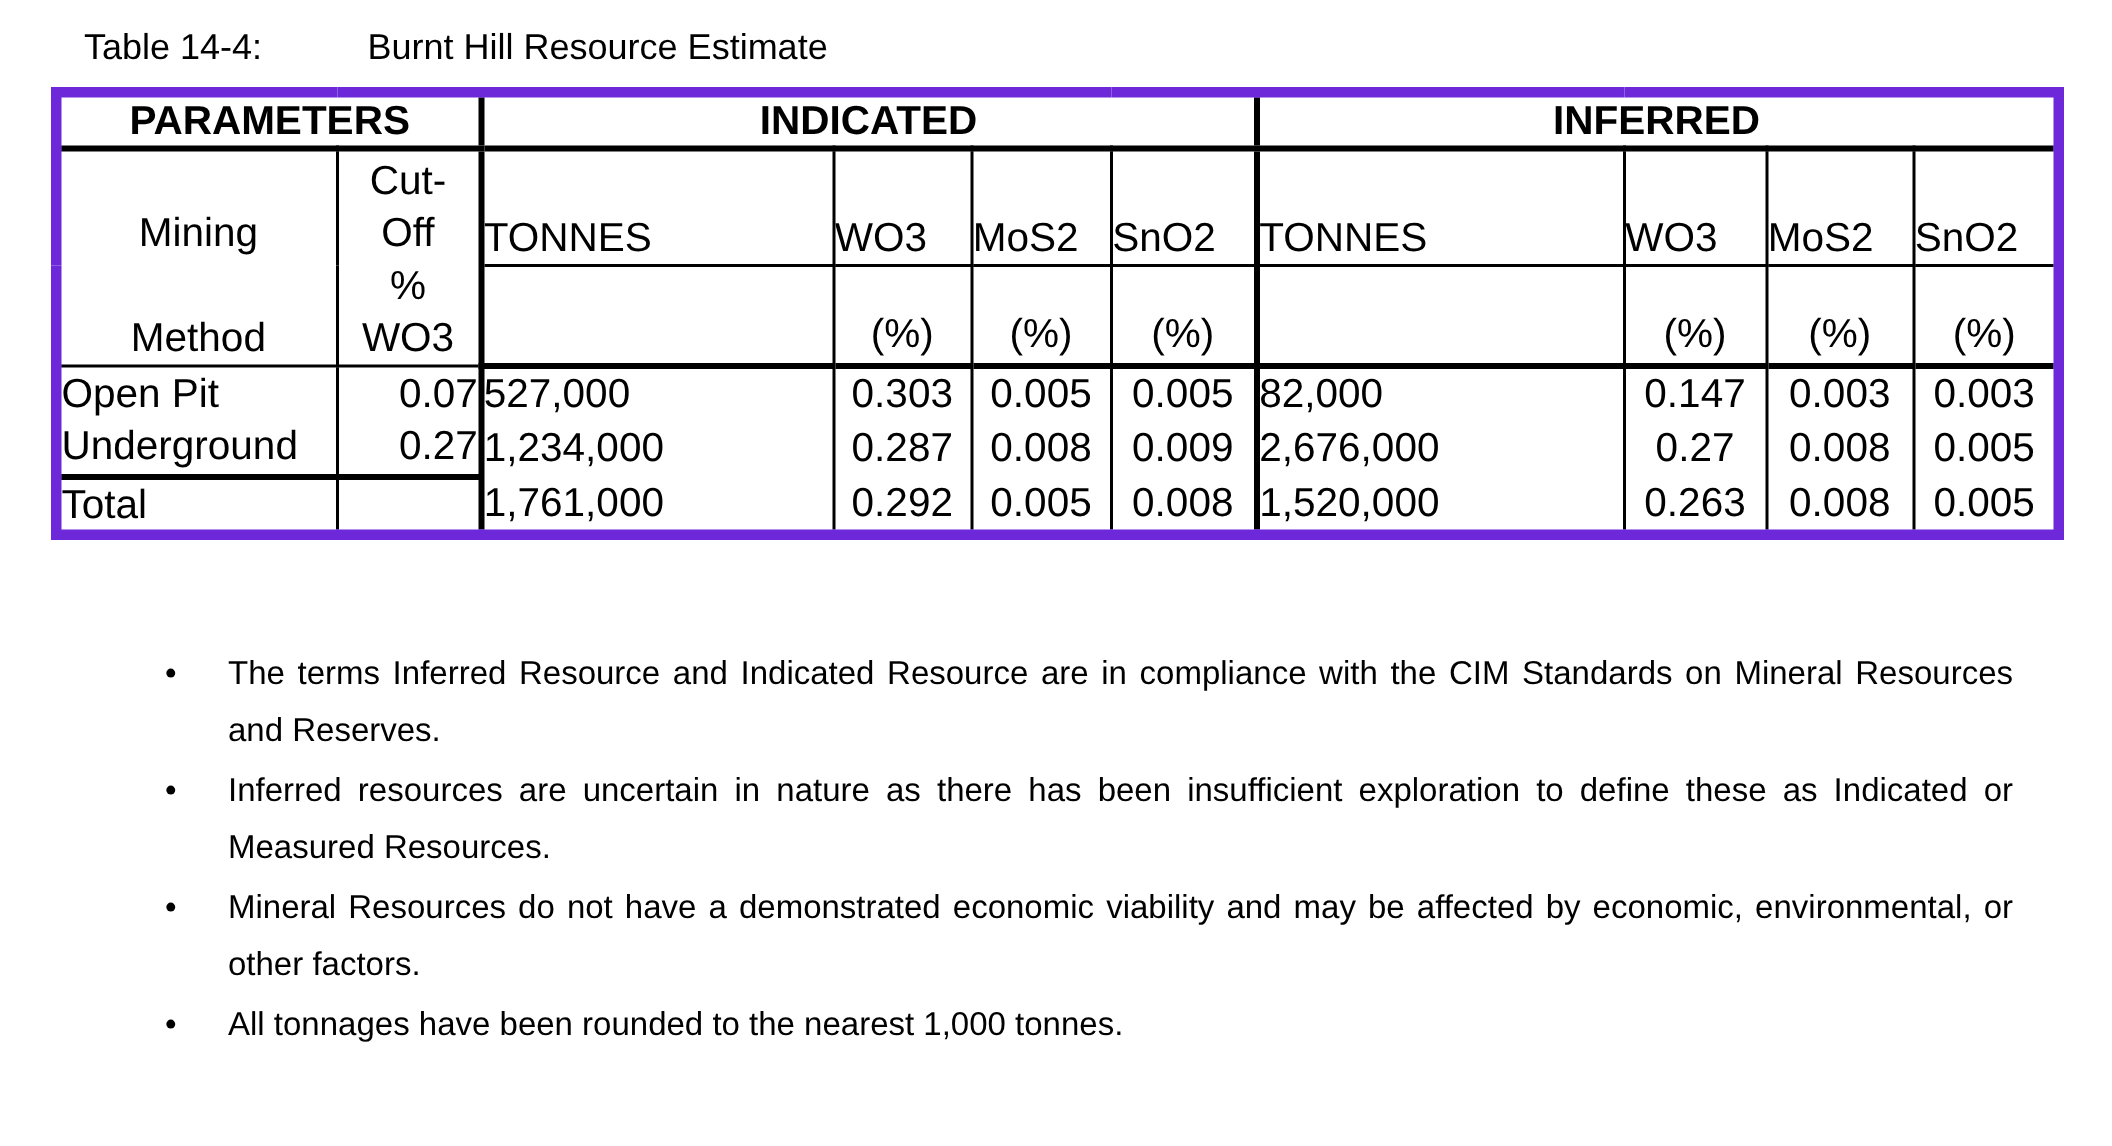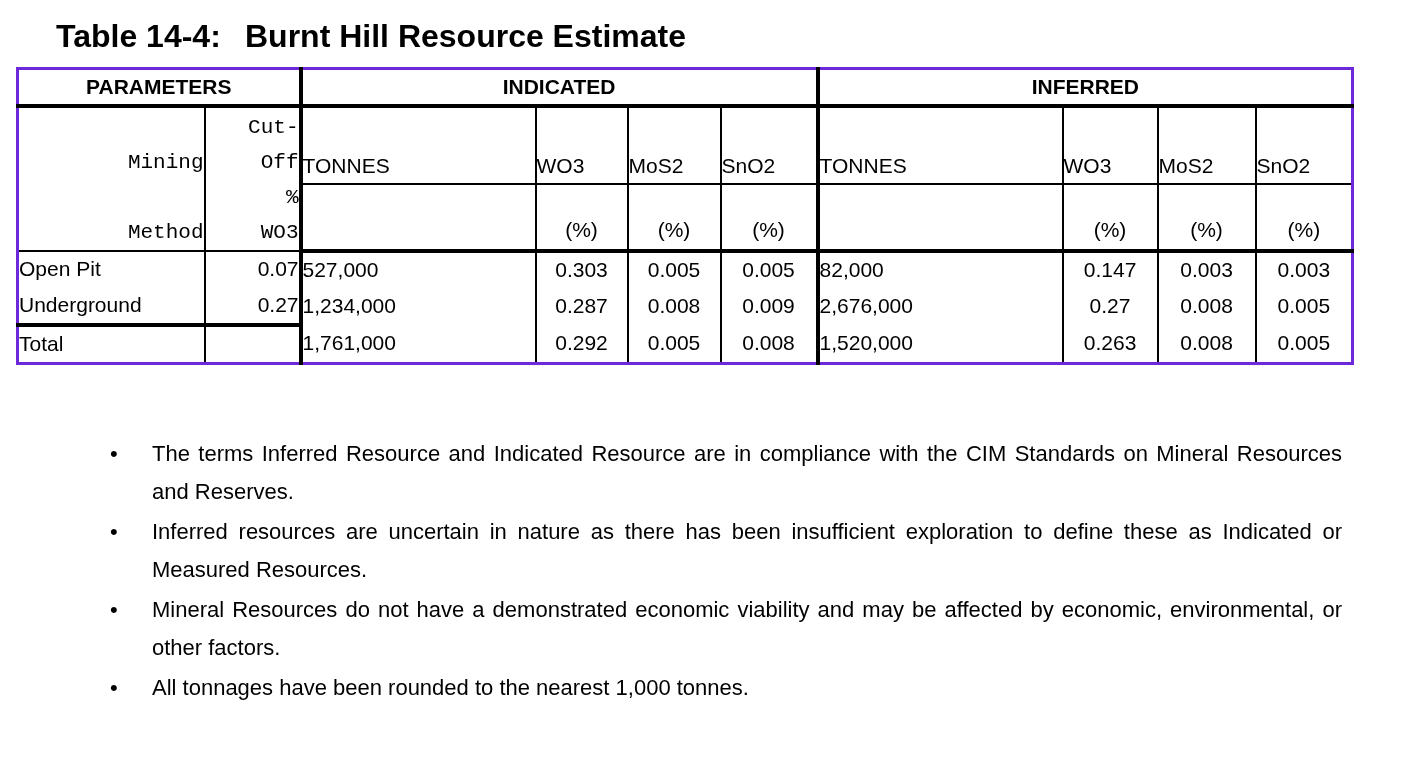--- a/index.html
+++ b/index.html
@@ -5,32 +5,32 @@
   html,body{margin:0;padding:0;}
   body{
     width:1408px;height:764px;
     background:#ffffff;
     font-family:"Liberation Sans","DejaVu Sans",sans-serif;
     color:#000;
     overflow:hidden;
   }
   .page-title{
     margin:18px 16px 0 56px;
-    font-size:32px;
-    font-weight:bold;
+    font-size:24px;
+    font-weight:normal;
     white-space:nowrap;
   }
   .page-title .tlabel{display:inline-block;width:189px;}
   table.tbl{
-    margin:12px 0 0 16px;
+    margin:12px 0 0 34px;
     width:1335px;
     border-collapse:collapse;
     table-layout:fixed;
-    border:3px solid #6d28d9;
-    font-size:21px;
+    border:7px solid #6d28d9;
+    font-size:27px;
   }
   .tbl td,.tbl th{
     border:2px solid #000;
     padding:0;
     overflow:hidden;
   }
   tr.r1{height:37px;}
   tr.r2{height:78px;}
   tr.r3{height:67px;}
   tr.rd1{height:36px;}
@@ -41,24 +41,23 @@
     border-bottom-width:4px;
   }
   .bL4{border-left-width:4px !important;}
   
   .hsub{
     vertical-align:bottom;
     line-height:35px;padding-bottom:2px;
     border-bottom-width:3px;
   }
   .hmerge{
-    vertical-align:bottom;text-align:right;
+    vertical-align:bottom;text-align:center;
     line-height:35px;padding-left:8px;padding-bottom:2px;
     white-space:pre-line;
-    font-family:Liberation Mono, monospace;
   }
   tr.r3 td{
     vertical-align:bottom;text-align:center;
     line-height:35px;padding-bottom:2px;
     border-bottom-width:4px;
   }
   
   .c-method{text-align:left;padding-left:8px;}
   .c-cutoff{text-align:right;}
   .c-tonnes{text-align:left;padding-right:10px;}

